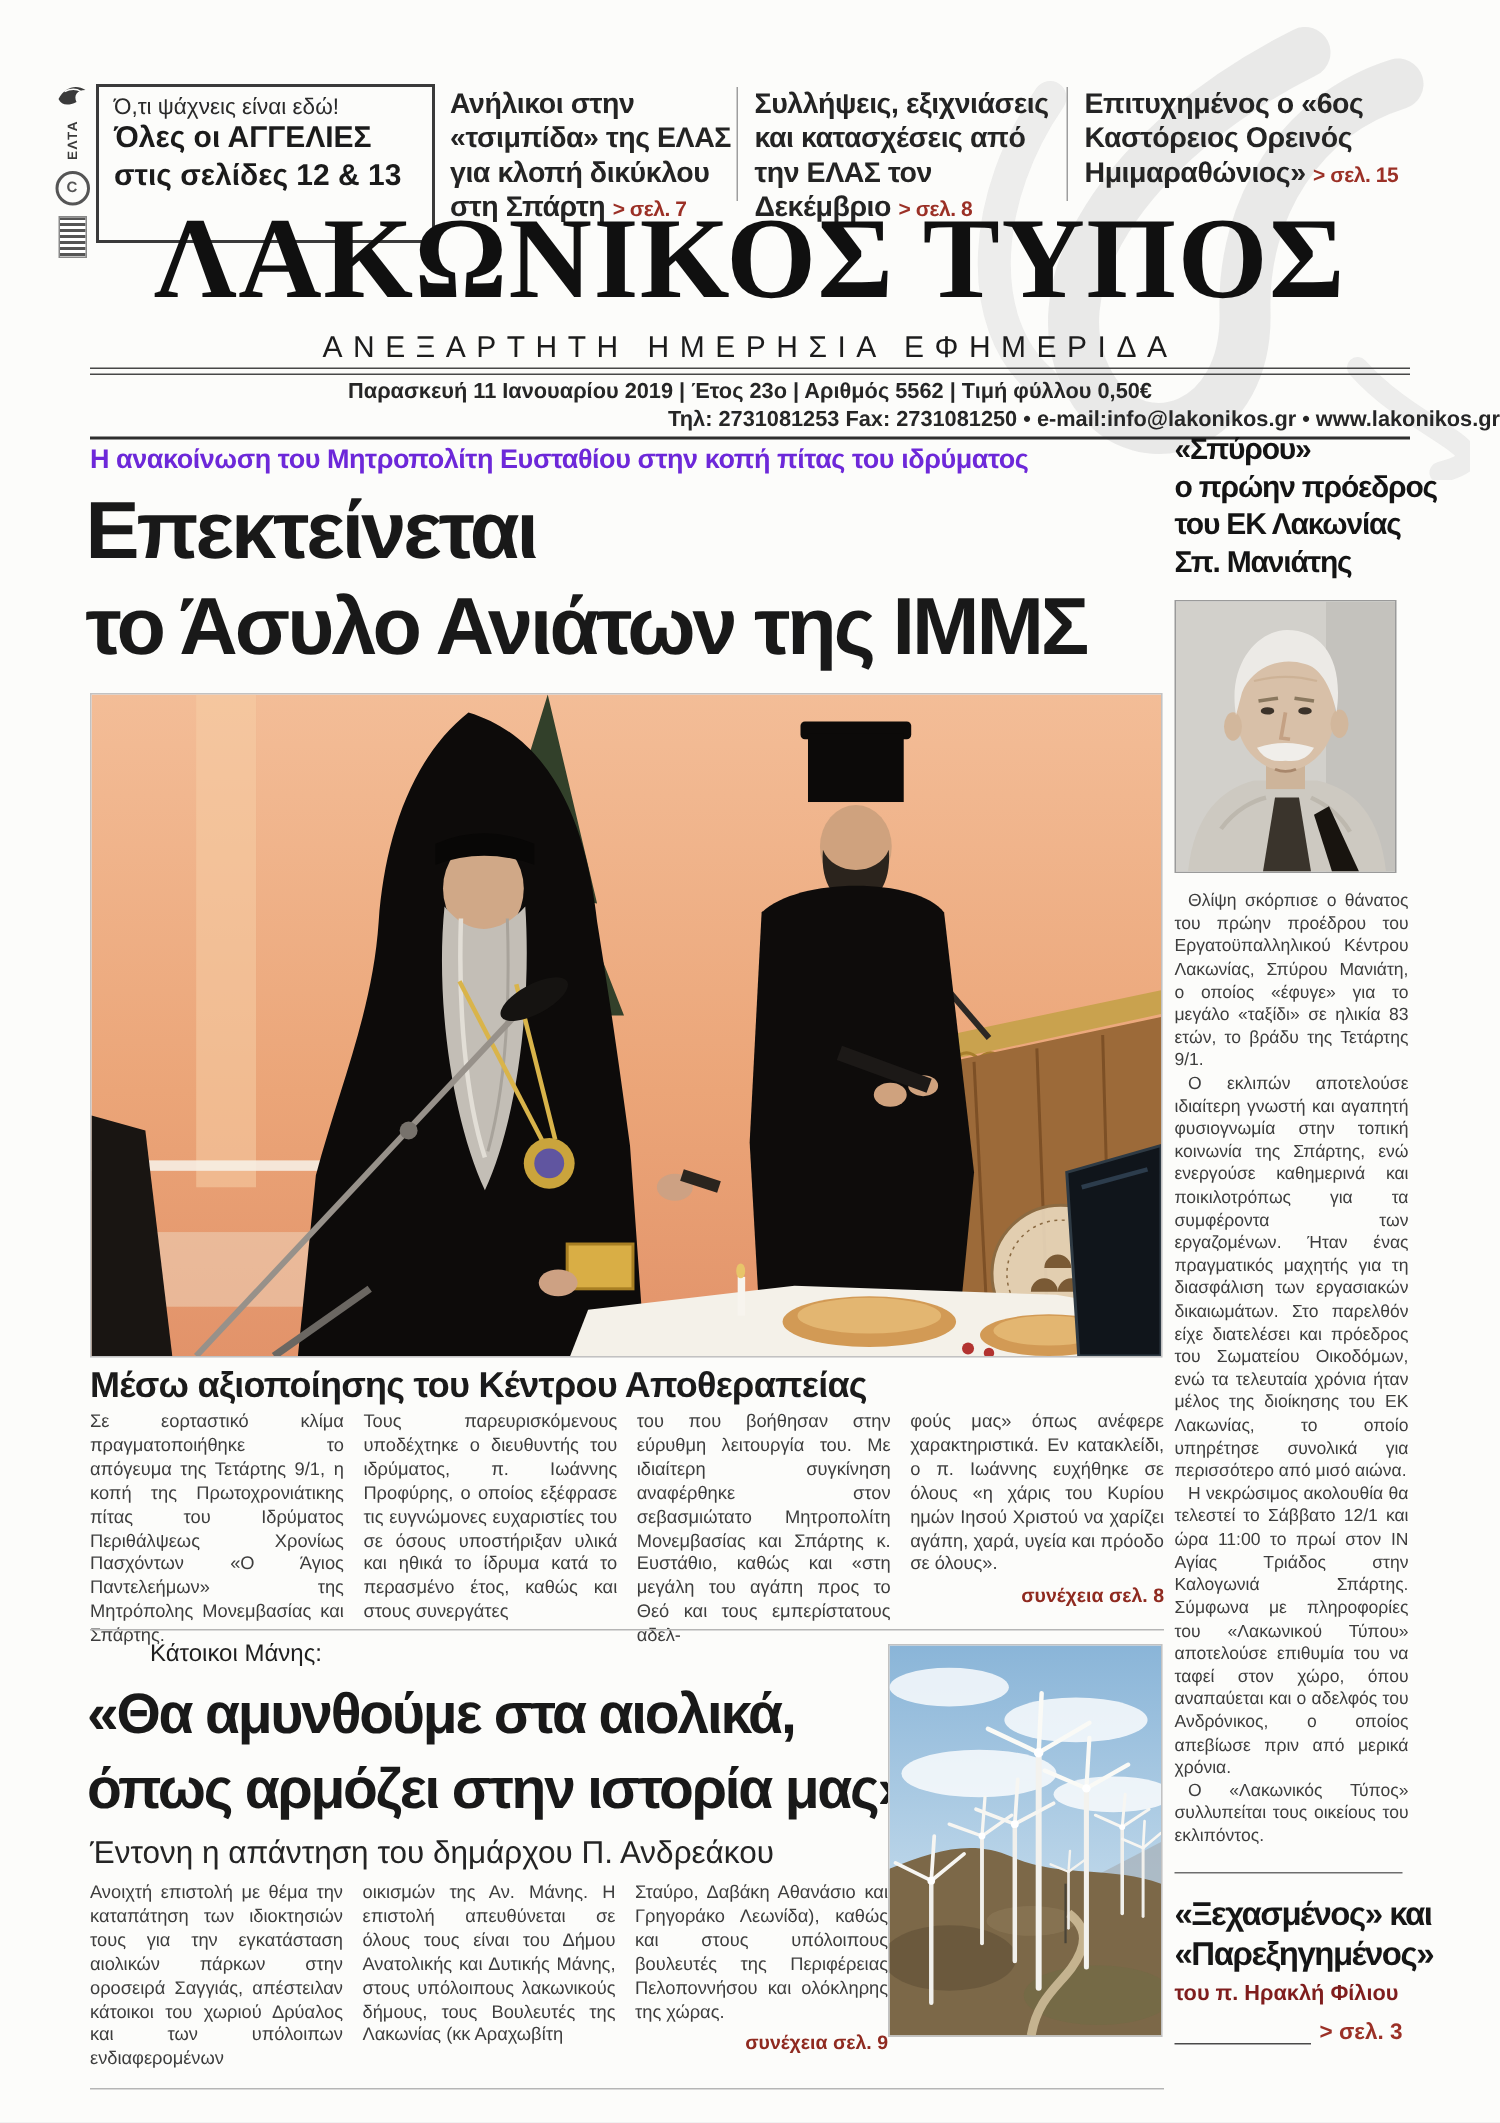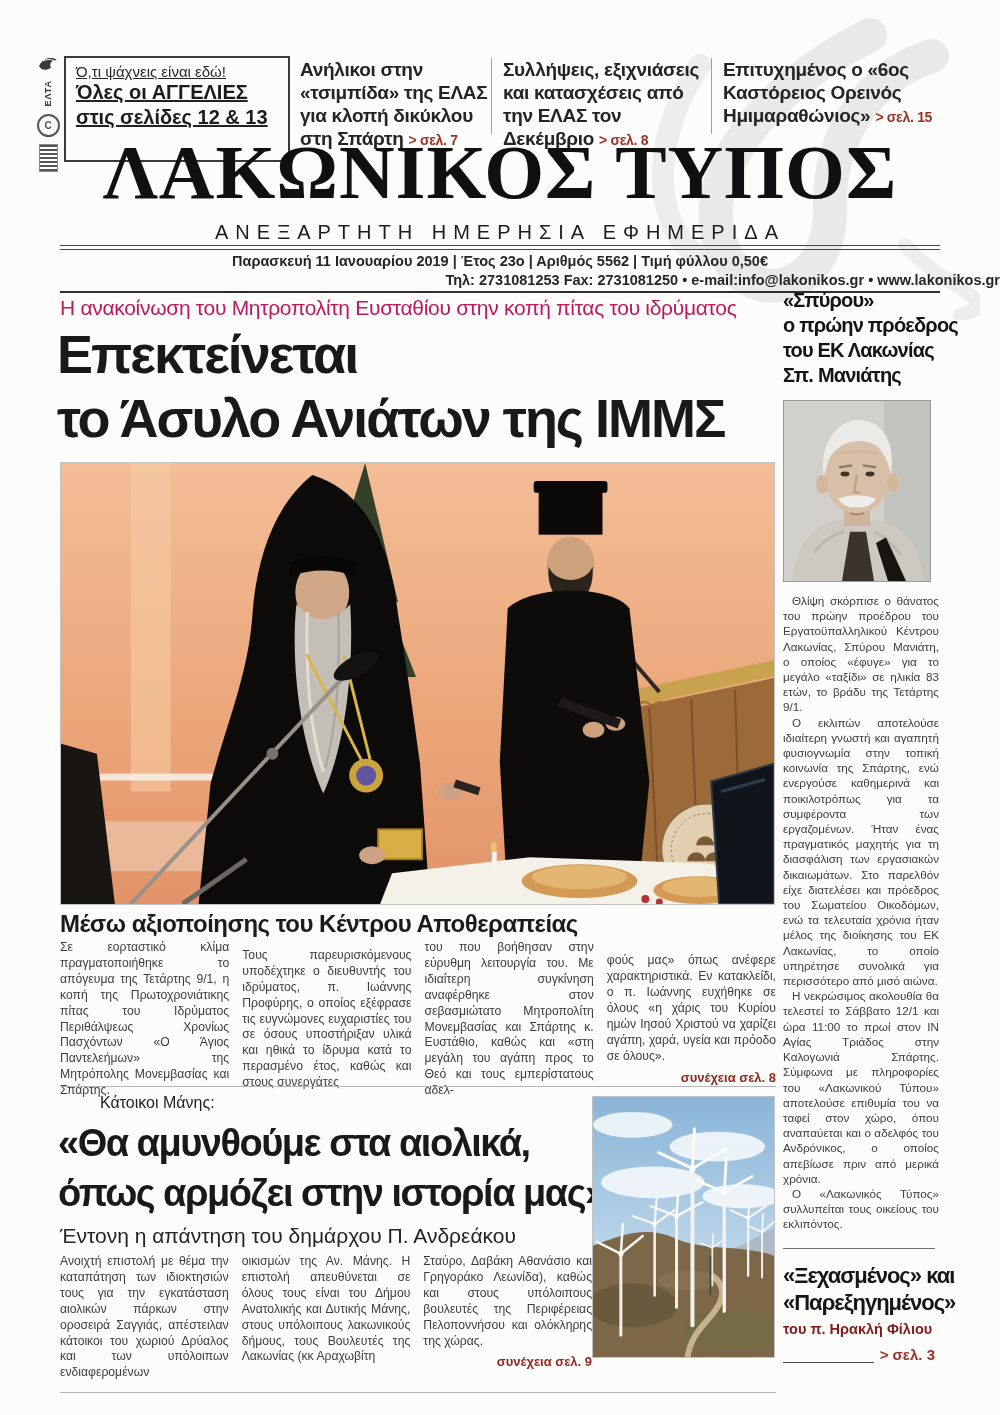--- a/index.html
+++ b/index.html
@@ -7,47 +7,47 @@
         font-family:"Liberation Sans",sans-serif;color:#222;overflow:hidden;}
   .abs{position:absolute;}
   
   .watermark{left:400px;top:10px;width:580px;height:310px;z-index:0;pointer-events:none;}
   
   .postal-strip{left:32px;top:55px;width:32px;display:flex;flex-direction:column;align-items:center;gap:7px;z-index:2;}
   .elta-label{writing-mode:vertical-rl;transform:rotate(180deg);font-size:9px;font-weight:700;color:#3a3a3a;letter-spacing:1px;}
   .postal-mark{width:19px;height:19px;border:2px solid #555;border-radius:50%;display:flex;align-items:center;justify-content:center;font-size:10px;font-weight:700;color:#555;}
   .barcode{width:17px;height:26px;border:1px solid #888;background:repeating-linear-gradient(180deg,#555 0 2px,#fff 2px 4px);}
   
-  .adbox{left:64px;top:56px;width:226px;height:106px;border:2px solid #3a3a3a;padding:5px 10px;box-sizing:border-box;z-index:2;text-decoration:underline;}
+  .adbox{left:64px;top:56px;width:226px;height:106px;border:2px solid #3a3a3a;padding:5px 10px;box-sizing:border-box;z-index:2;}
   .adbox .l1{font-size:15px;color:#2a2a2a;}
   .adbox .l2,.adbox .l3{font-size:20px;font-weight:700;color:#1b1b1b;line-height:25px;}
   .teaser{z-index:2;font-weight:700;font-size:19px;line-height:23px;color:#242424;letter-spacing:-0.3px;}
   .t1{left:300px;top:58px;width:190px;}
   .t2{left:503px;top:58px;width:198px;}
   .t3{left:723px;top:58px;width:215px;}
   .vdiv{width:1px;background:#9e9e9e;top:58px;height:76px;z-index:2;}
   .page-ref{color:#9b3026;font-size:14px;font-weight:700;white-space:nowrap;}
   
   .masthead-title{left:0;top:132px;width:100%;text-align:center;font-family:"Liberation Serif",serif;
       font-weight:700;font-size:77px;letter-spacing:1px;color:#101010;z-index:2;line-height:80px;}
   .masthead-sub{left:0;top:221px;width:100%;text-align:center;font-size:20px;letter-spacing:7px;color:#1c1c1c;z-index:2;}
   .rule{left:60px;width:880px;z-index:2;}
   .rule.thin{border-top:1px solid #474747;}
   .rule.thick{border-top:2.5px solid #2e2e2e;}
   .dateline{left:0;top:253px;width:100%;text-align:center;font-size:14.5px;font-weight:700;color:#262626;z-index:2;}
   .contact{left:0;top:272px;width:100%;text-align:right;font-size:14.5px;font-weight:700;color:#262626;z-index:2;}
   
-  .lead-kicker{left:60px;top:296px;width:722px;font-size:21px;font-weight:400;color:#be185d;letter-spacing:-0.3px;z-index:2;}
+  .lead-kicker{left:60px;top:296px;width:722px;font-size:18px;font-weight:700;color:#6d28d9;letter-spacing:-0.3px;z-index:2;}
   .lead-headline{left:57px;top:322px;width:730px;font-weight:700;font-size:54px;line-height:64px;
       letter-spacing:-2px;color:#191919;z-index:2;}
   .photo-frame{border:1px solid #c2c2c2;box-sizing:border-box;background:#eee;z-index:2;}
   .lead-photo{left:60px;top:462px;width:715px;height:443px;}
   .lead-caption{left:60px;top:910px;width:720px;font-size:24px;font-weight:700;letter-spacing:-0.5px;color:#1b1b1b;z-index:2;}
   .body-txt{font-size:12.2px;line-height:15.9px;text-align:justify;color:#3d3d3d;}
-  .lead-cols{left:60px;top:940px;width:716px;display:flex;gap:13px;z-index:2;align-items:center;}
+  .lead-cols{left:60px;top:940px;width:716px;display:flex;gap:13px;z-index:2;}
   .lead-cols .col{flex:1;}
   .cont{display:block;text-align:right;font-weight:700;color:#8f2a20;font-size:13px;margin-top:5px;}
   .hline{border-top:1px solid #b5b5b5;z-index:2;}
   
   .wind-kicker{left:60px;top:1094px;width:520px;font-size:16px;color:#1f1f1f;z-index:2;margin-left:40px;}
   .wind-headline{left:58px;top:1118px;width:535px;font-weight:700;font-size:38px;line-height:50px;
       letter-spacing:-1.5px;color:#191919;white-space:nowrap;z-index:2;}
   .wind-subhead{left:60px;top:1224px;width:530px;font-size:21px;color:#242424;z-index:2;}
   .wind-cols{left:60px;top:1254px;width:532px;display:flex;gap:13px;z-index:2;}
   .wind-cols .col{flex:1;}

